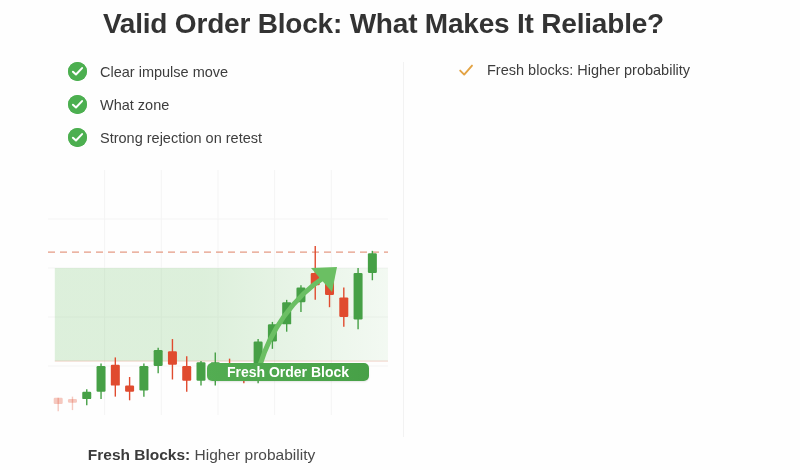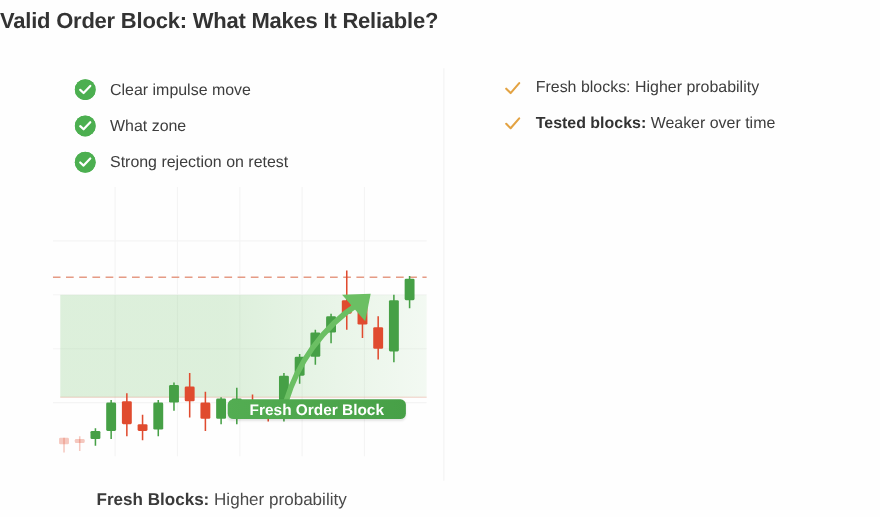--- a/index.html
+++ b/index.html
@@ -14,42 +14,42 @@
   #page {
     position:relative;
     width:800px; height:470px;
     background:#fefefe;
   }
 
   
   .title {
     position:absolute;
     top:8px; left:0; width:664px;
-    text-align:left;
-    font-size:20px;
+    text-align:right;
+    font-size:28px;
     font-weight:bold;
     color:#333333;
     letter-spacing:-0.2px;
   }
 
   
   .divider {
     position:absolute;
     left:403px; top:62px;
     width:1px; height:375px;
     background:#f2f2f2;
   }
 
   
   .col { position:absolute; top:0; height:470px; }
   .col-left  { left:0;   width:403px; }
   .col-right { left:403px; width:397px; }
 
   
-  .checklist { position:absolute;margin-top:10px; }
+  .checklist { position:absolute; }
   .checklist-left  { left:68px; top:62px; }
   .checklist-right { left:55px; top:62px; }
 
   .check-item {
     display:flex;
     align-items:center;
     margin-bottom:14px;
   }
   .check-item-right { margin-bottom:16px; }
 
@@ -245,25 +245,17 @@
 
     <div class="checklist checklist-right">
       <div class="check-item check-item-right">
         <span class="check-tick">
           <svg viewBox="0 0 16 16" width="16" height="16">
               <path d="M2.2 8.6 L6.2 12.6 L14 3.6" stroke="#e3a343" stroke-width="1.9" fill="none" stroke-linecap="round" stroke-linejoin="round"></path>
             </svg>
         </span>
         <span class="check-label-right"><span class="lead">Fresh blocks:</span><span> Higher probability</span></span>
       </div>
-      <div class="check-item check-item-right">
-        <span class="check-tick">
-          <svg viewBox="0 0 16 16" width="16" height="16">
-              <path d="M2.2 8.6 L6.2 12.6 L14 3.6" stroke="#e3a343" stroke-width="1.9" fill="none" stroke-linecap="round" stroke-linejoin="round"></path>
-            </svg>
-        </span>
-        <span class="check-label-right"><span class="lead-bold">Tested blocks:</span><span> Weaker over time</span></span>
-      </div>
     </div>
 
   </div>
 
 </div>
 
 </body></html>

